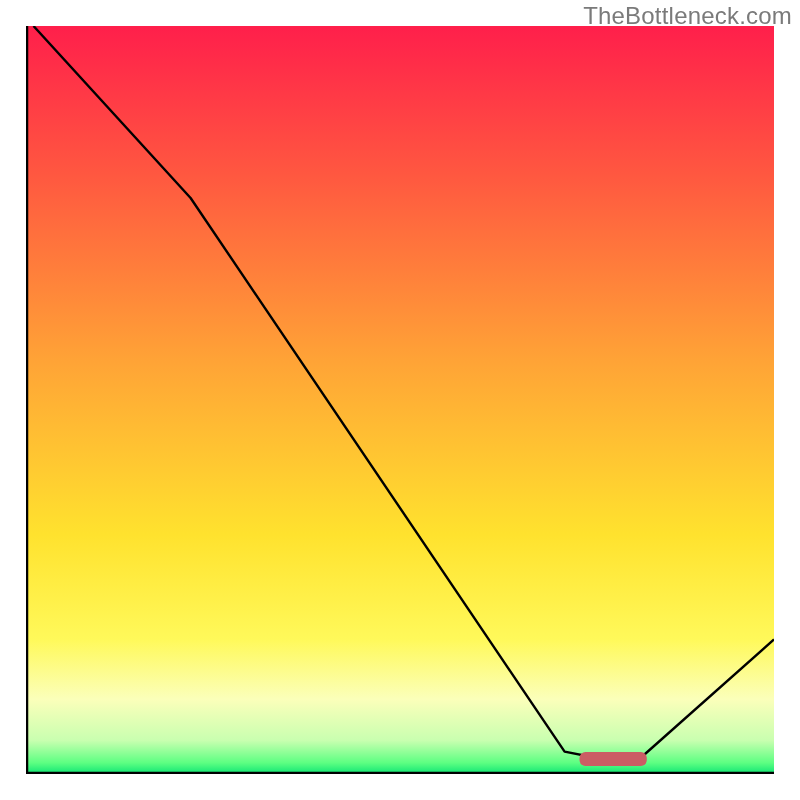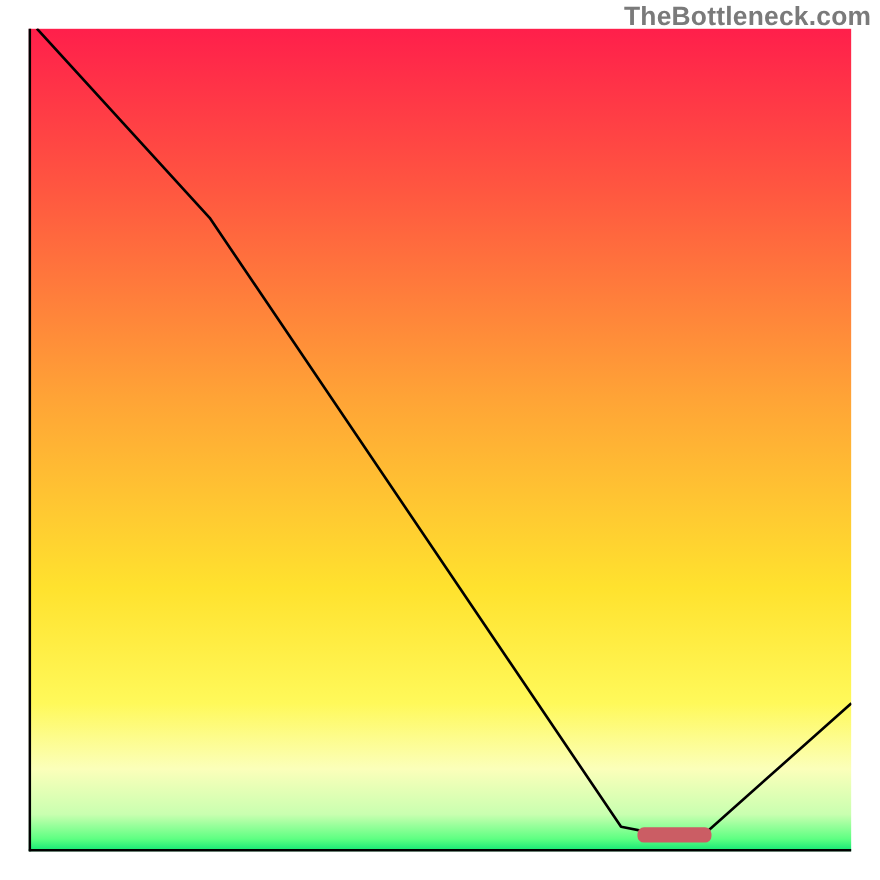--- a/index.html
+++ b/index.html
@@ -15,21 +15,21 @@
     position: relative;
     width: 800px;
     height: 800px;
   }
   .attribution {
     position: absolute;
     top: 2px;
     right: 8px;
     color: #7a7a7a;
     font-size: 24px;
-    font-weight: 700;
+    font-weight: 400;
     letter-spacing: 0.2px;
   }
   .plot-area {
     position: absolute;
     left: 26px;
     top: 26px;
     width: 748px;
     height: 748px;
   }
   .gradient-bg {

